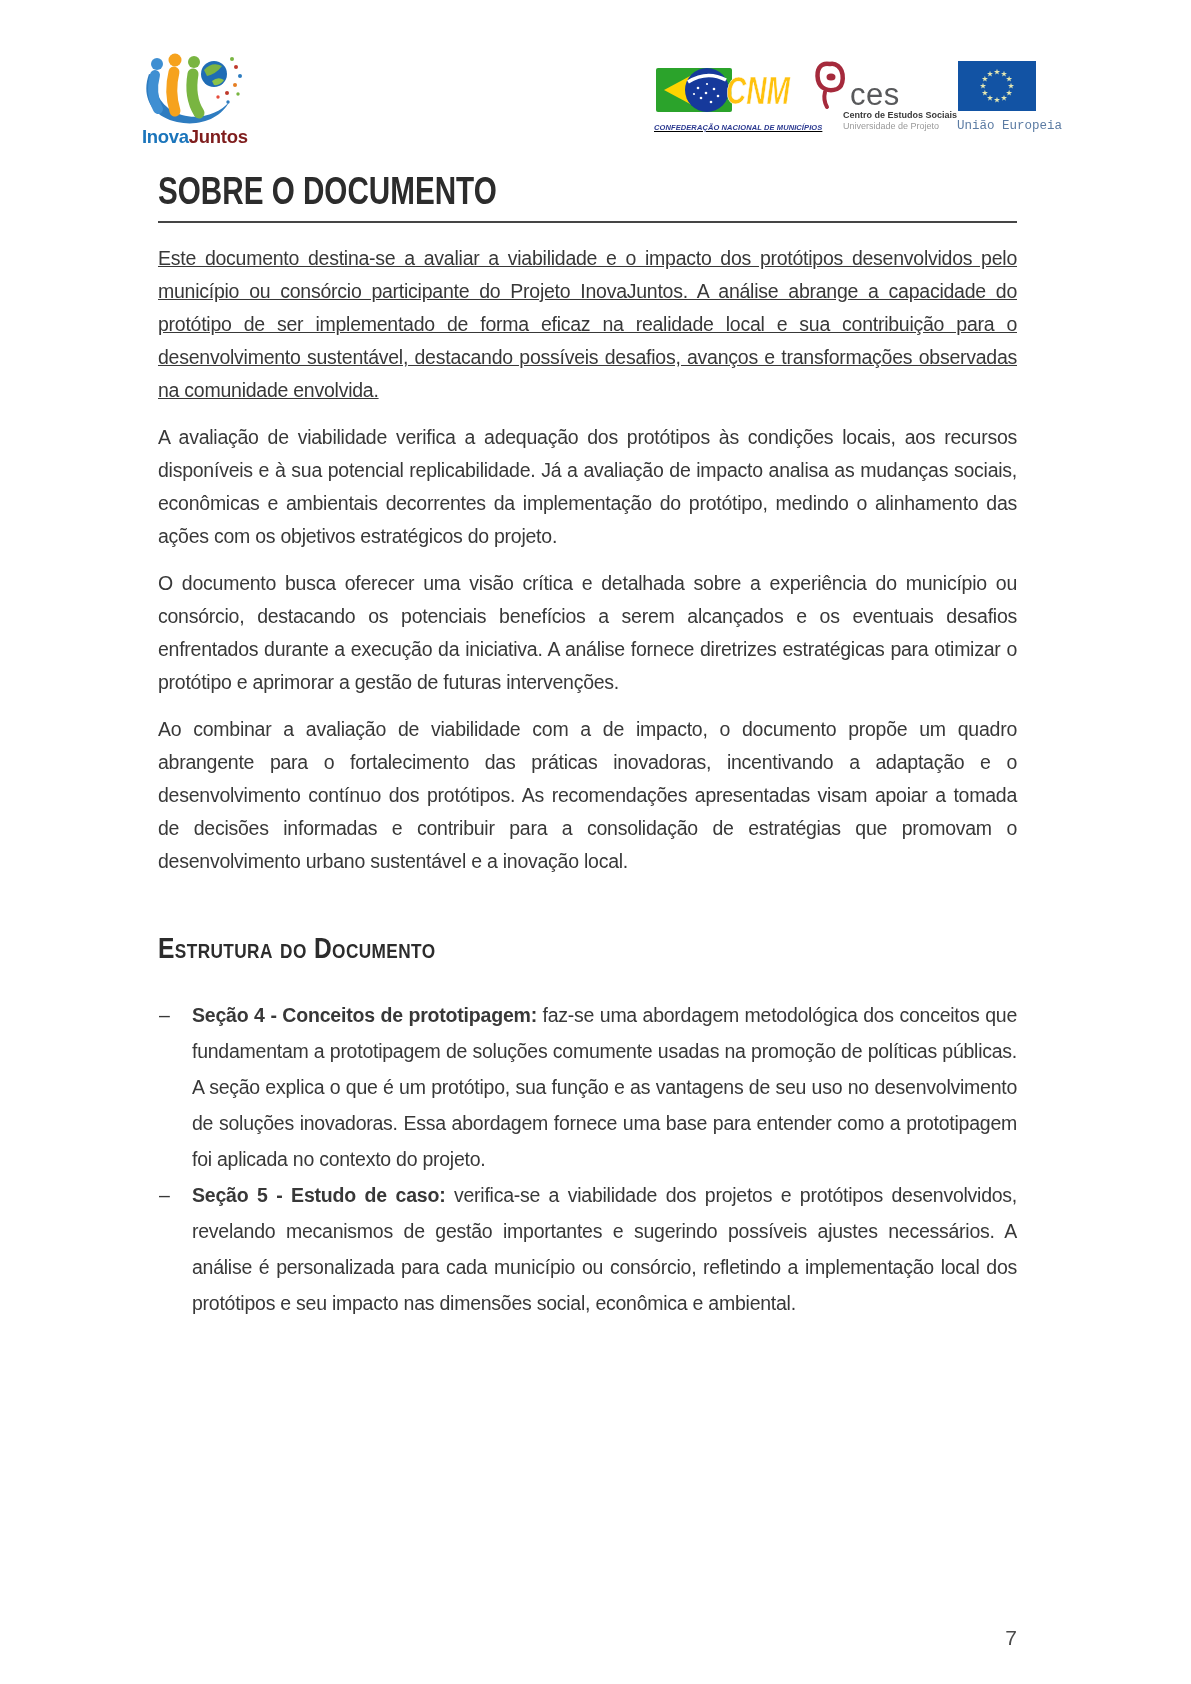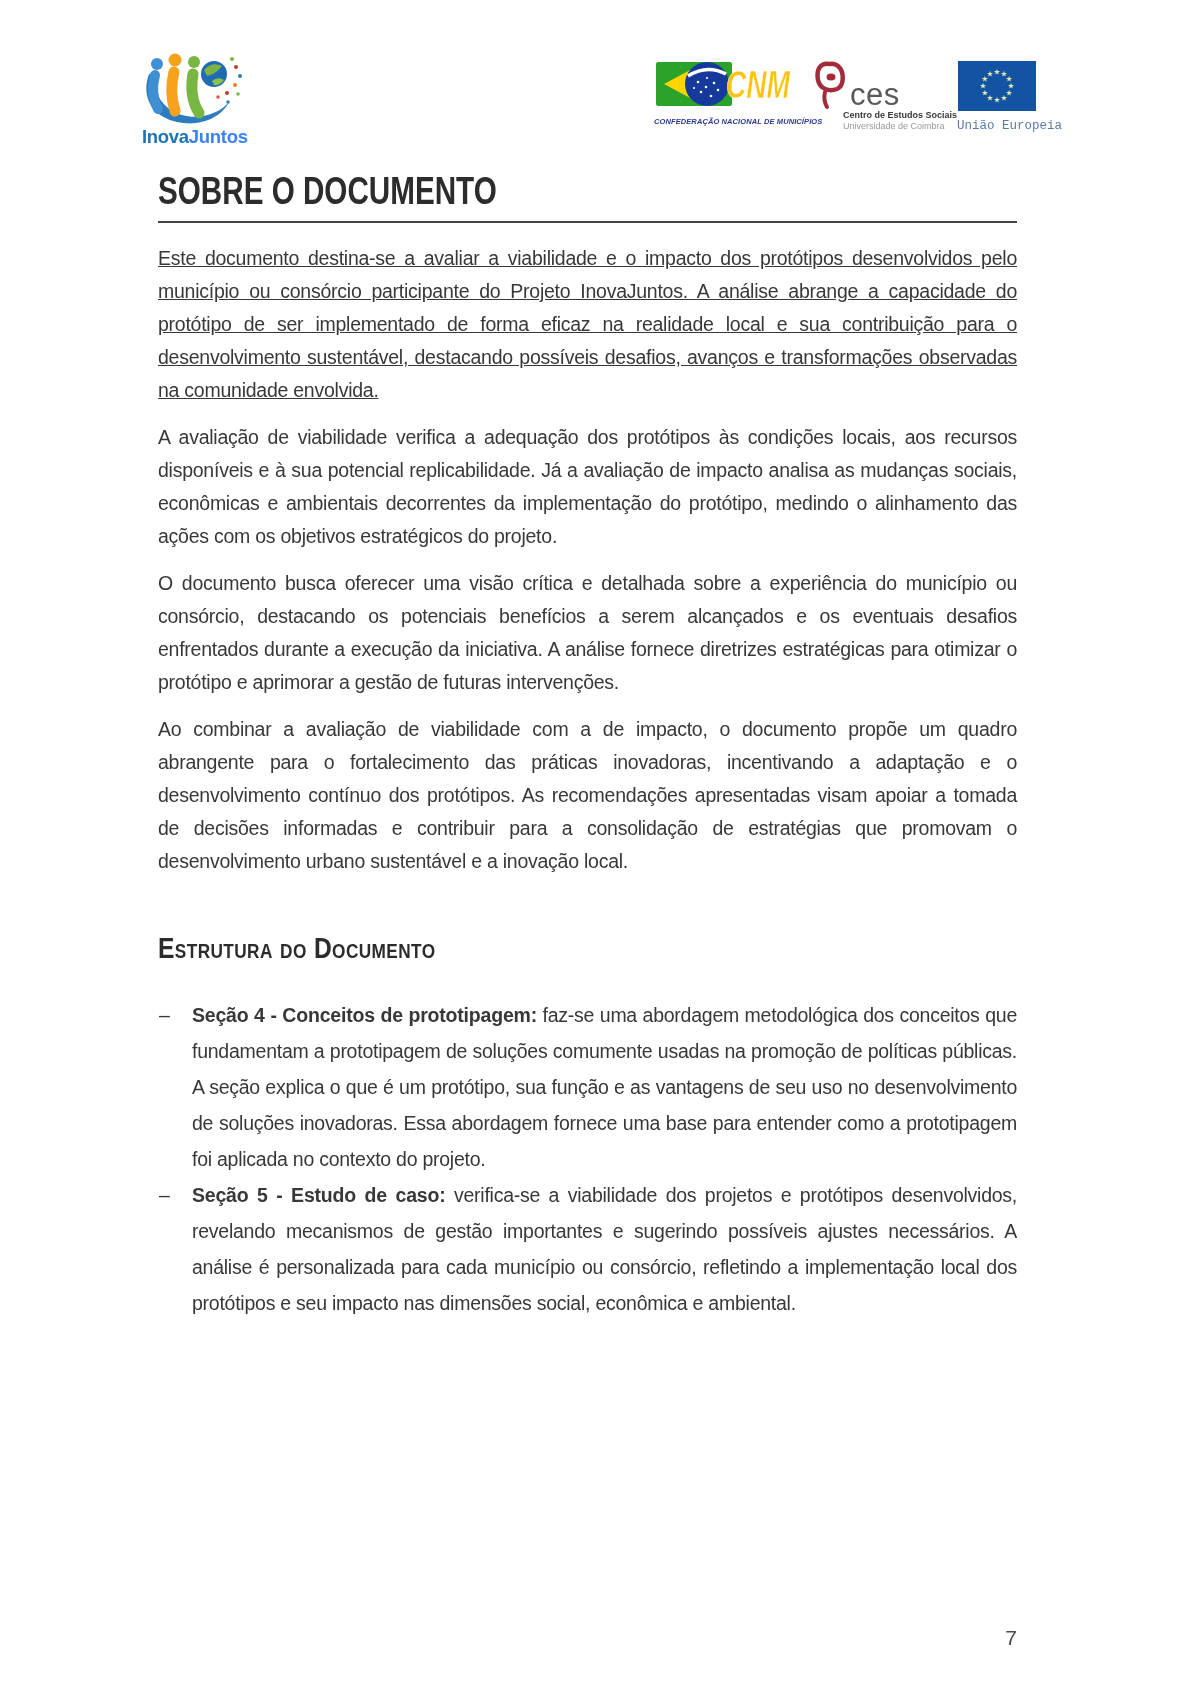--- a/index.html
+++ b/index.html
@@ -8,23 +8,23 @@
     width:1191px;height:1684px;
     margin:0 auto;
     background:#ffffff;
     font-family:"Liberation Sans", sans-serif;
     overflow:hidden;
   }
   
   .logo-inova{position:absolute;left:142px;top:52px;width:110px;}
   .inova-word{font-weight:bold;font-size:18.5px;letter-spacing:-0.3px;margin-top:-2px;}
   .inova-word .w1{color:#1b75bb;margin-top:17px;}
-  .inova-word .w2{color:#3b82f6;}
+  .inova-word .w2{color:#7f1d1d;}
 
-  .logo-cnm{position:absolute;left:654px;top:56px;width:140px;text-align:center;}
+  .logo-cnm{position:absolute;left:654px;top:62px;width:140px;text-align:center;text-decoration:underline;}
   .cnm-caption{font-size:7.5px;font-weight:bold;font-style:italic;color:#2b3990;letter-spacing:0.1px;margin-top:1px;white-space:nowrap;}
 
   .logo-ces{position:absolute;left:813px;top:58px;width:130px;}
   .ces-row{display:flex;align-items:flex-end;}
   .ces-word{font-size:31px;color:#58595b;line-height:1;margin-left:3px;margin-top:16px;letter-spacing:0.5px;}
   .ces-cap1{font-size:9px;font-weight:bold;color:#3a3a3a;margin-left:30px;margin-top:0px;white-space:nowrap;}
   .ces-cap2{font-size:9px;color:#9a9a9a;margin-left:30px;margin-top:1px;white-space:nowrap;}
 
   .logo-eu{position:absolute;left:957px;top:61px;width:80px;text-align:center;font-family:Liberation Mono, monospace;}
   .eu-caption{font-size:12.5px;color:#5b7ba3;margin-top:3px;white-space:nowrap;}
@@ -120,21 +120,21 @@
   <div class="logo-ces">
     <div class="ces-row">
       <svg width="34" height="52" viewBox="0 0 34 52">
         <path d="M17 6 C 7 4, 3 12, 5 22 C 7 31, 16 34, 24 31 C 31 28, 32 14, 25 8 C 22 5.5, 19 5.5, 17 6" stroke="#a52a3c" stroke-width="4.5" fill="none" stroke-linecap="round"></path>
         <ellipse cx="18" cy="19" rx="4.5" ry="3.5" fill="#a52a3c"></ellipse>
         <path d="M12 34 Q 10 42 14 49" stroke="#a52a3c" stroke-width="4" fill="none" stroke-linecap="round"></path>
       </svg>
       <span class="ces-word">ces</span>
     </div>
     <div class="ces-cap1">Centro de Estudos Sociais</div>
-    <div class="ces-cap2">Universidade de Coimbra</div>
+    <div class="ces-cap2">Universidade de Projeto</div>
   </div>
 
   <div class="logo-eu">
     <svg width="78" height="50" viewBox="0 0 78 50">
       <defs>
         <path id="star" d="M0,-3.2 L0.73,-1.01 L3.04,-0.99 L1.19,0.39 L1.88,2.59 L0,1.25 L-1.88,2.59 L-1.19,0.39 L-3.04,-0.99 L-0.73,-1.01 Z" fill="#e5e7b0"></path>
       </defs>
       <rect width="78" height="50" fill="#1253a4"></rect>
       <use href="#star" x="39" y="11"></use>
       <use href="#star" x="46" y="12.9"></use>

